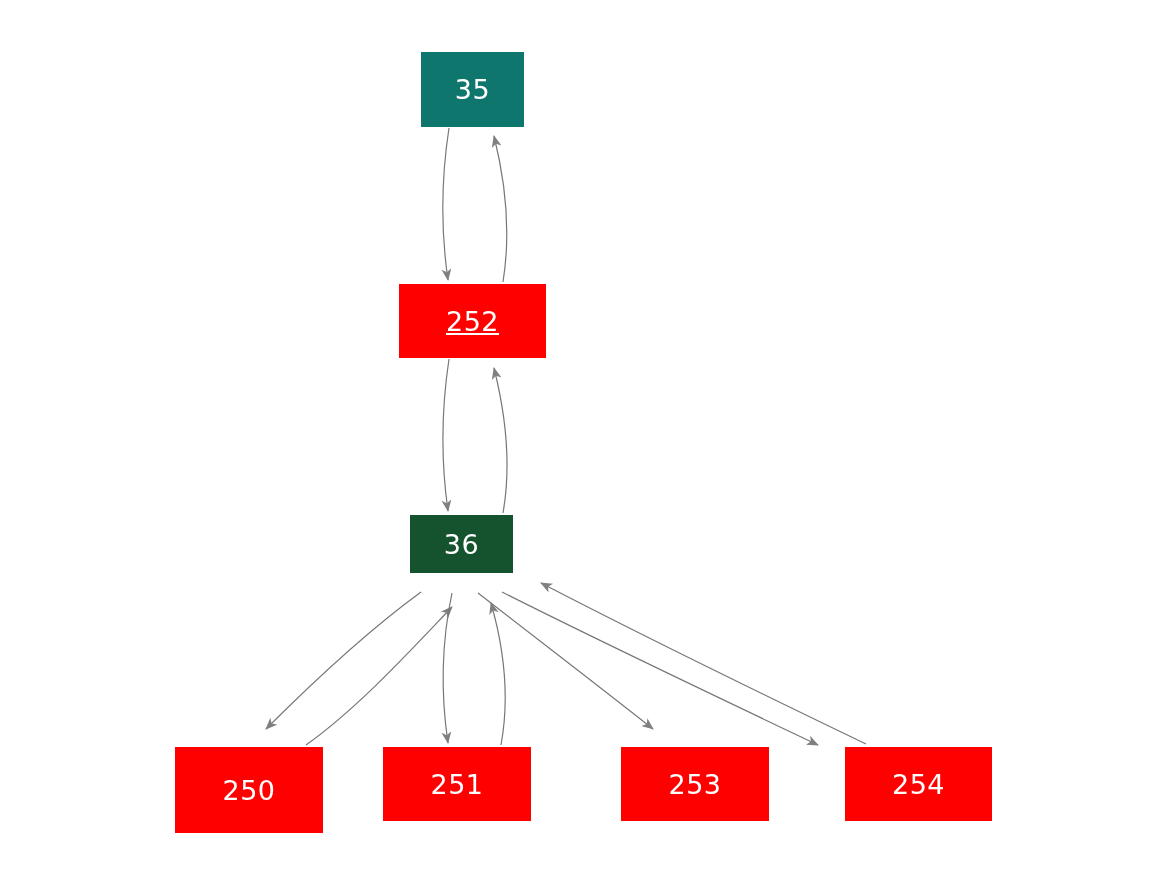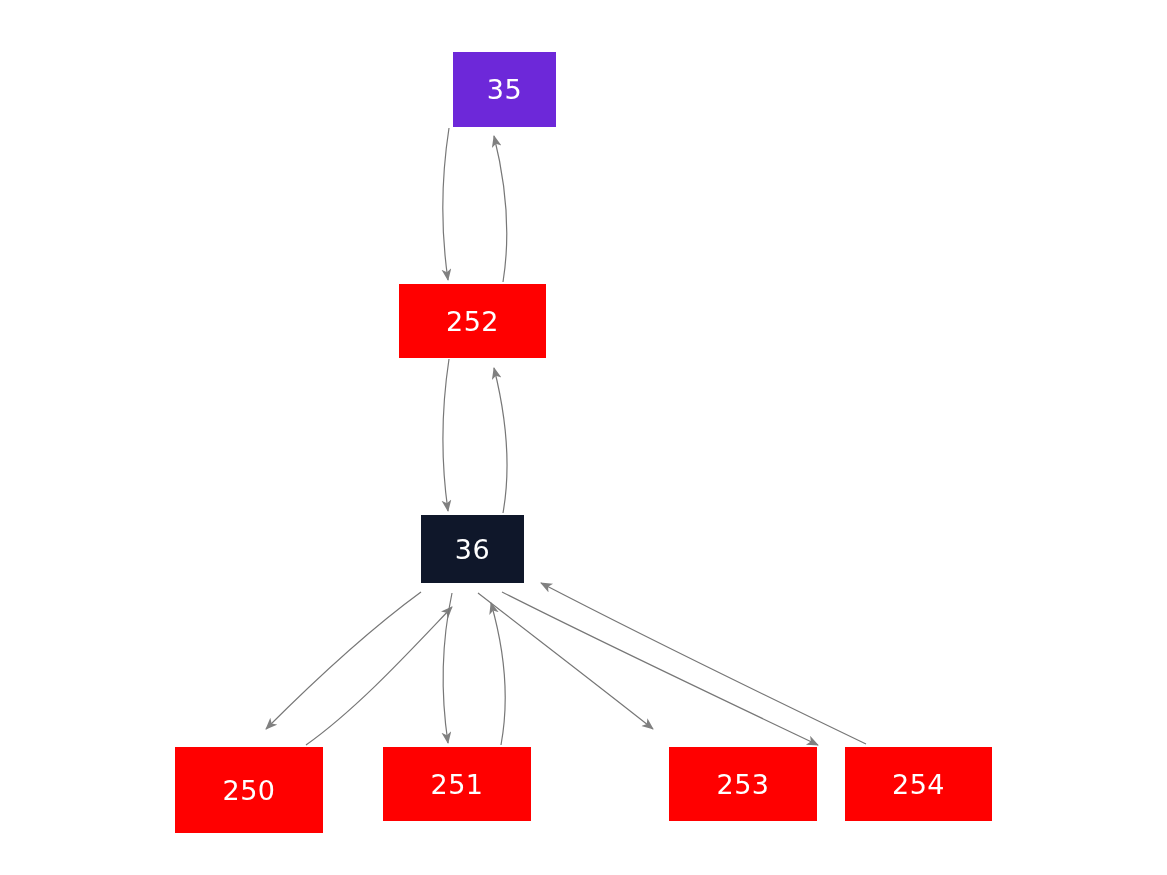--- a/index.html
+++ b/index.html
@@ -59,35 +59,35 @@
         <path d="M 421,592 C 373,627 316,679 266,729" fill="none" stroke="#777777" stroke-width="1.2" marker-end="url(#arrowhead)"></path>
         <path d="M 306,745 C 358,708 410,651 452,607" fill="none" stroke="#777777" stroke-width="1.2" marker-end="url(#arrowhead)"></path>
         <path d="M 452,593 C 441,645 441,696 448,743" fill="none" stroke="#777777" stroke-width="1.2" marker-end="url(#arrowhead)"></path>
         <path d="M 501,745 C 510,696 503,645 491,603" fill="none" stroke="#777777" stroke-width="1.2" marker-end="url(#arrowhead)"></path>
         <path d="M 478,593 C 545,645 600,687 653,729" fill="none" stroke="#777777" stroke-width="1.2" marker-end="url(#arrowhead)"></path>
         <path d="M 502,592 C 597,640 713,695 818,745" fill="none" stroke="#777777" stroke-width="1.2" marker-end="url(#arrowhead)"></path>
         <path d="M 866,744 C 760,693 643,636 541,583" fill="none" stroke="#777777" stroke-width="1.2" marker-end="url(#arrowhead)"></path>
       </g>
   </svg>
 
-  <div class="node" style="left: 421px; top: 52px; width: 103px; height: 75px; background: #6d28d9; color: rgb(255, 255, 255); font-size: 27px; margin-left: 32px;">
+  <div class="node" style="left: 421px; top: 52px; width: 103px; height: 75px; background: #0f766e; color: rgb(255, 255, 255); font-size: 27px;">
     <span class="node-label">35</span>
   </div>
-  <div class="node" style="left: 399px; top: 284px; width: 147px; height: 74px; background: rgb(255, 0, 0); color: rgb(255, 255, 255); font-size: 27px;">
+  <div class="node" style="left: 399px; top: 284px; width: 147px; height: 74px; background: rgb(255, 0, 0); color: rgb(255, 255, 255); font-size: 27px; text-decoration: underline;">
     <span class="node-label">252</span>
   </div>
-  <div class="node" style="left: 421px; top: 515px; width: 103px; height: 68px; background: #0f172a; color: rgb(255, 255, 255); font-size: 27px;">
+  <div class="node" style="left: 410px; top: 515px; width: 103px; height: 58px; background: #14532d; color: rgb(255, 255, 255); font-size: 27px;">
     <span class="node-label">36</span>
   </div>
   <div class="node" style="left: 175px; top: 747px; width: 148px; height: 86px; background: rgb(255, 0, 0); color: rgb(255, 255, 255); font-size: 27px;">
     <span class="node-label">250</span>
   </div>
   <div class="node" style="left: 383px; top: 747px; width: 148px; height: 74px; background: rgb(255, 0, 0); color: rgb(255, 255, 255); font-size: 27px;">
     <span class="node-label">251</span>
   </div>
-  <div class="node" style="left: 621px; top: 747px; width: 148px; height: 74px; background: rgb(255, 0, 0); color: rgb(255, 255, 255); font-size: 27px; margin-left: 48px;">
+  <div class="node" style="left: 621px; top: 747px; width: 148px; height: 74px; background: rgb(255, 0, 0); color: rgb(255, 255, 255); font-size: 27px;">
     <span class="node-label">253</span>
   </div>
   <div class="node" style="left: 845px; top: 747px; width: 147px; height: 74px; background: rgb(255, 0, 0); color: rgb(255, 255, 255); font-size: 27px; text-align: right;">
     <span class="node-label">254</span>
   </div>
 
 </div>
 
 </body></html>

